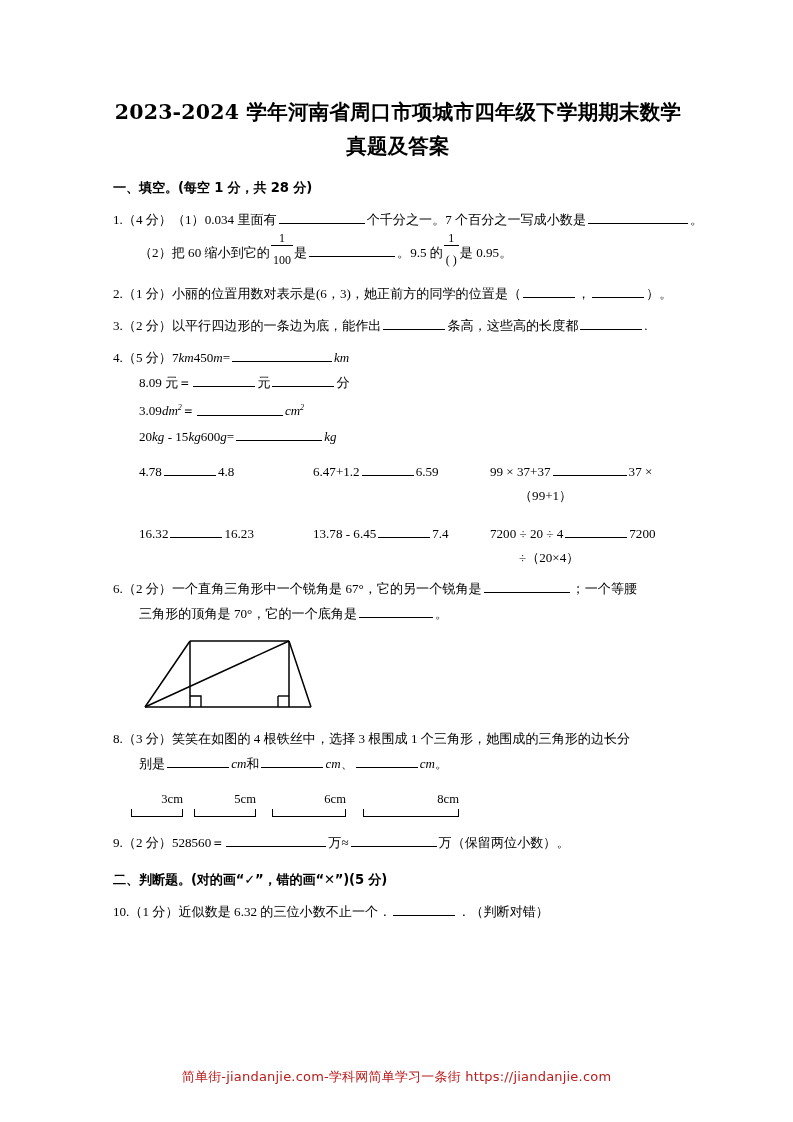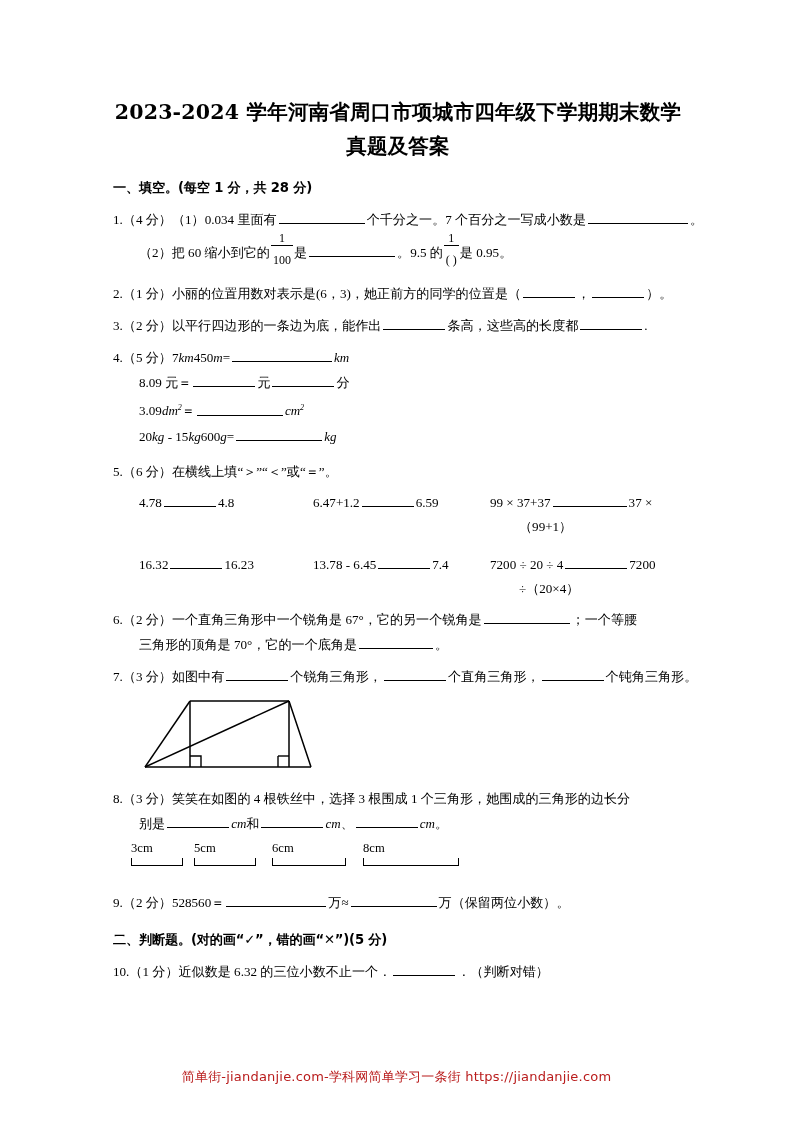--- a/index.html
+++ b/index.html
@@ -132,22 +132,22 @@
 
   
   .wires {
     position: relative;
     height: 34px;
     margin-top: 4px;
     margin-left: 18px;
   }
   .wire {
     position: absolute;
-    top: 1px;
-    text-align: left;
+    top: 12px;
+    text-align: right;
   }
   .wire .wlabel {
     font-size: 12.6px;
     font-family: "Liberation Serif", "DejaVu Serif", serif;
     display: block;
     line-height: 15px;
   }
   .wire .wbar {
     display: block;
     height: 7px;
@@ -214,21 +214,20 @@
       </div>
       <div class="q-line indent">
         <span>3.09</span><span class="unit">dm</span><span class="sup">2</span><span>＝</span><span class="blank b-xl"></span><span class="unit">cm</span><span class="sup">2</span>
       </div>
       <div class="q-line indent">
         <span>20</span><span class="unit">kg</span><span> - 15</span><span class="unit">kg</span><span>600</span><span class="unit">g</span><span>=</span><span class="blank b-xl"></span><span class="unit">kg</span>
       </div>
     </div>
 
     <div class="q" style="margin-top:10px;">
-      <div class="q-line">5.（6 分）在横线上填“＞”“＜”或“＝”。</div>
 
       <div class="cmp-row" style="margin-top:6px;">
         <div class="cmp-cell" style="left:26px;">
           <span>4.78</span><span class="blank b-sm"></span><span>4.8</span>
         </div>
         <div class="cmp-cell" style="left:200px;">
           <span>6.47+1.2</span><span class="blank b-sm"></span><span>6.59</span>
         </div>
         <div class="cmp-cell" style="left:377px;">
           <span>99 × 37+37</span><span class="blank b-lg"></span><span>37 ×</span>
@@ -253,23 +252,20 @@
     <div class="q" style="margin-top:4px;">
       <div class="q-line">
         <span>6.（2 分）</span><span>一个直角三角形中一个锐角是 67°，它的另一个锐角是</span><span class="blank b-xl"></span><span>；一个等腰</span>
       </div>
       <div class="q-line indent">
         <span>三角形的顶角是 70°，它的一个底角是</span><span class="blank b-lg"></span><span>。</span>
       </div>
     </div>
 
     <div class="q">
-      <div class="q-line">
-        <span>7.（3 分）如图中有</span><span class="blank b-md"></span><span>个锐角三角形，</span><span class="blank b-md"></span><span>个直角三角形，</span><span class="blank b-md"></span><span>个钝角三角形。</span>
-      </div>
       <div class="fig7">
         <svg width="210" height="82" viewBox="0 0 210 82">
 
           <g stroke="#000" stroke-width="1.5" fill="none" stroke-linejoin="miter">
 
             <line x1="2" y1="74" x2="168" y2="74"></line>
 
             <line x1="2" y1="74" x2="47" y2="8"></line>
 
             <line x1="47" y1="8" x2="146" y2="8"></line>

